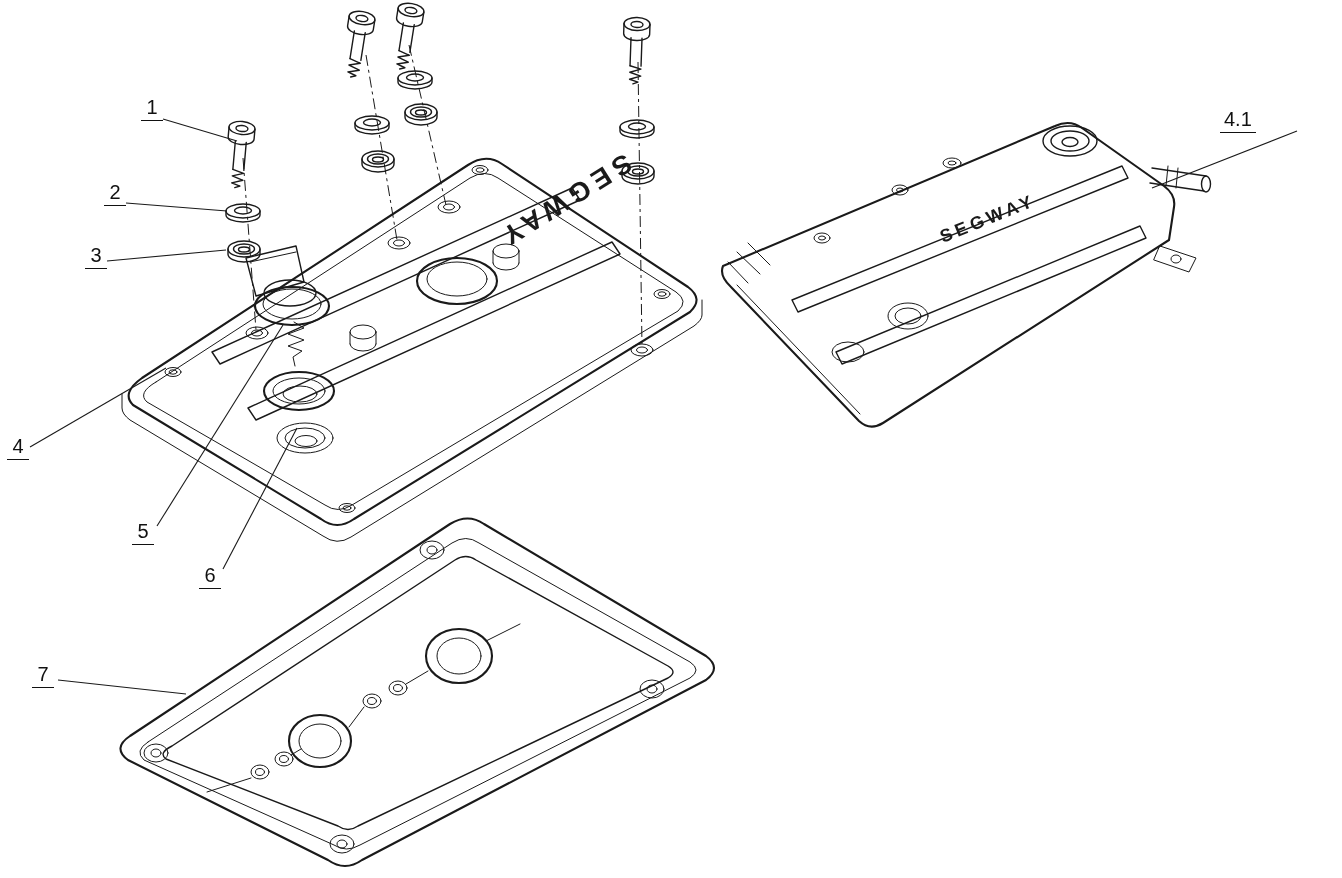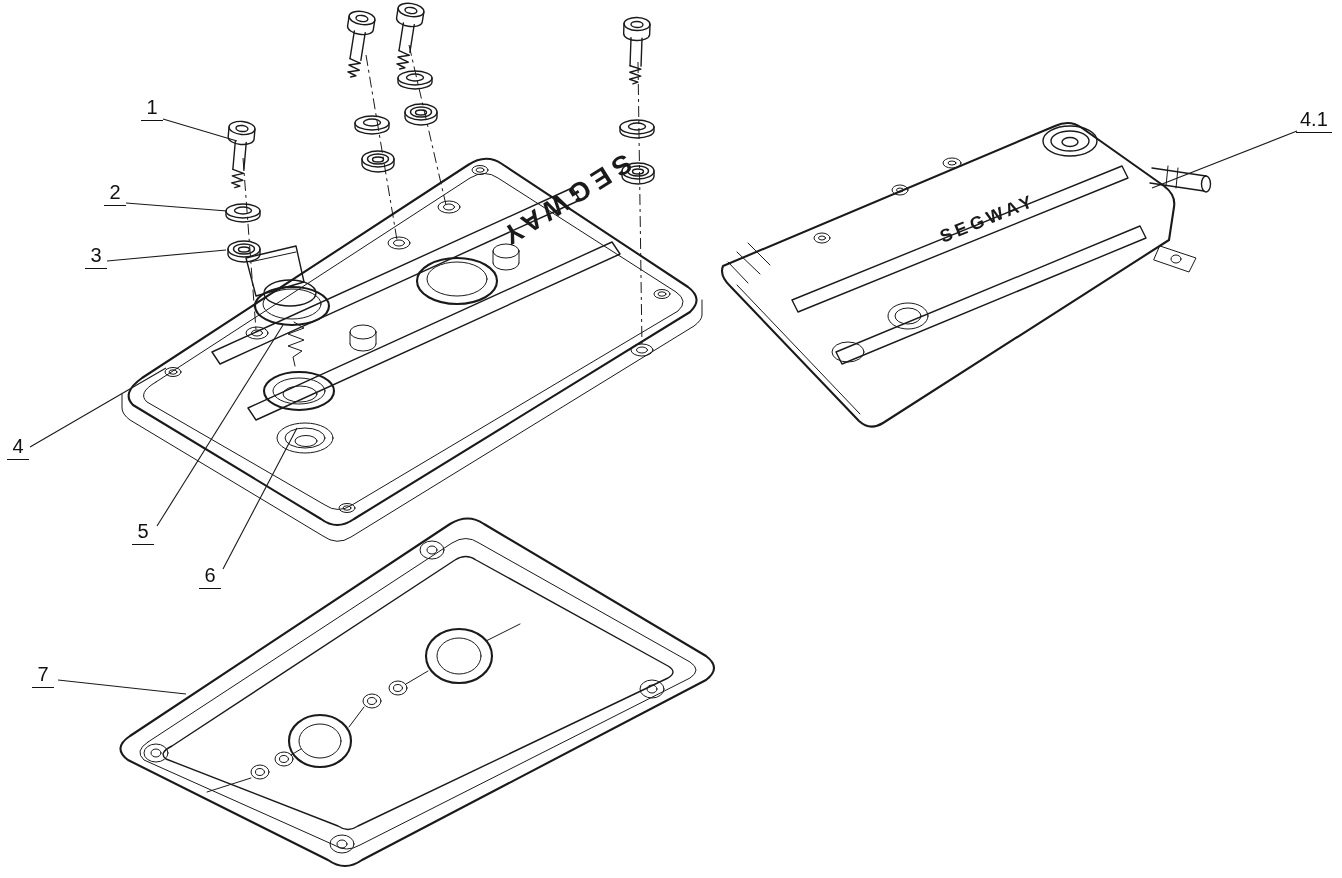--- a/index.html
+++ b/index.html
@@ -237,15 +237,15 @@
     </g>
   </svg>
 
   <span class="callout" style="left:141px;top:96px;">1</span>
   <span class="callout" style="left:104px;top:181px;">2</span>
   <span class="callout" style="left:85px;top:244px;">3</span>
   <span class="callout" style="left:7px;top:435px;">4</span>
   <span class="callout" style="left:132px;top:520px;">5</span>
   <span class="callout" style="left:199px;top:564px;">6</span>
   <span class="callout" style="left:32px;top:663px;">7</span>
-  <span class="callout" style="left:1296px;top:108px;">4.1</span>
+  <span class="callout" style="left:1220px;top:108px;">4.1</span>
 
 </div>
 
 </body></html>

